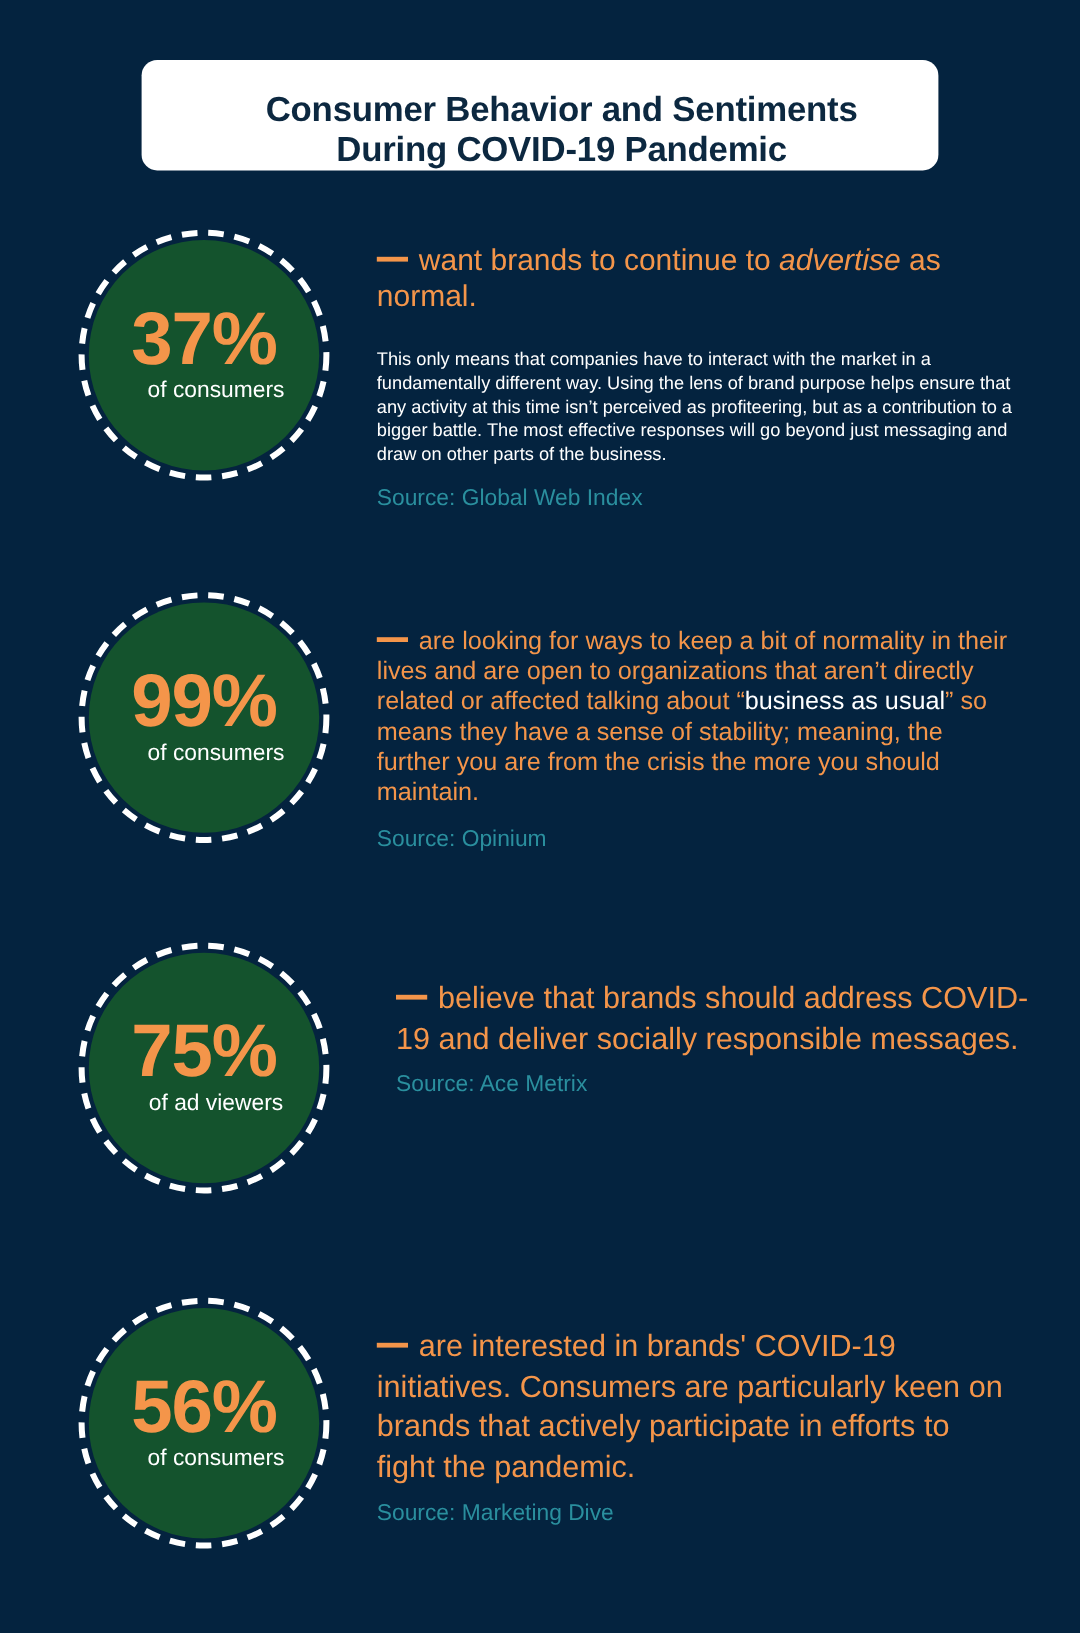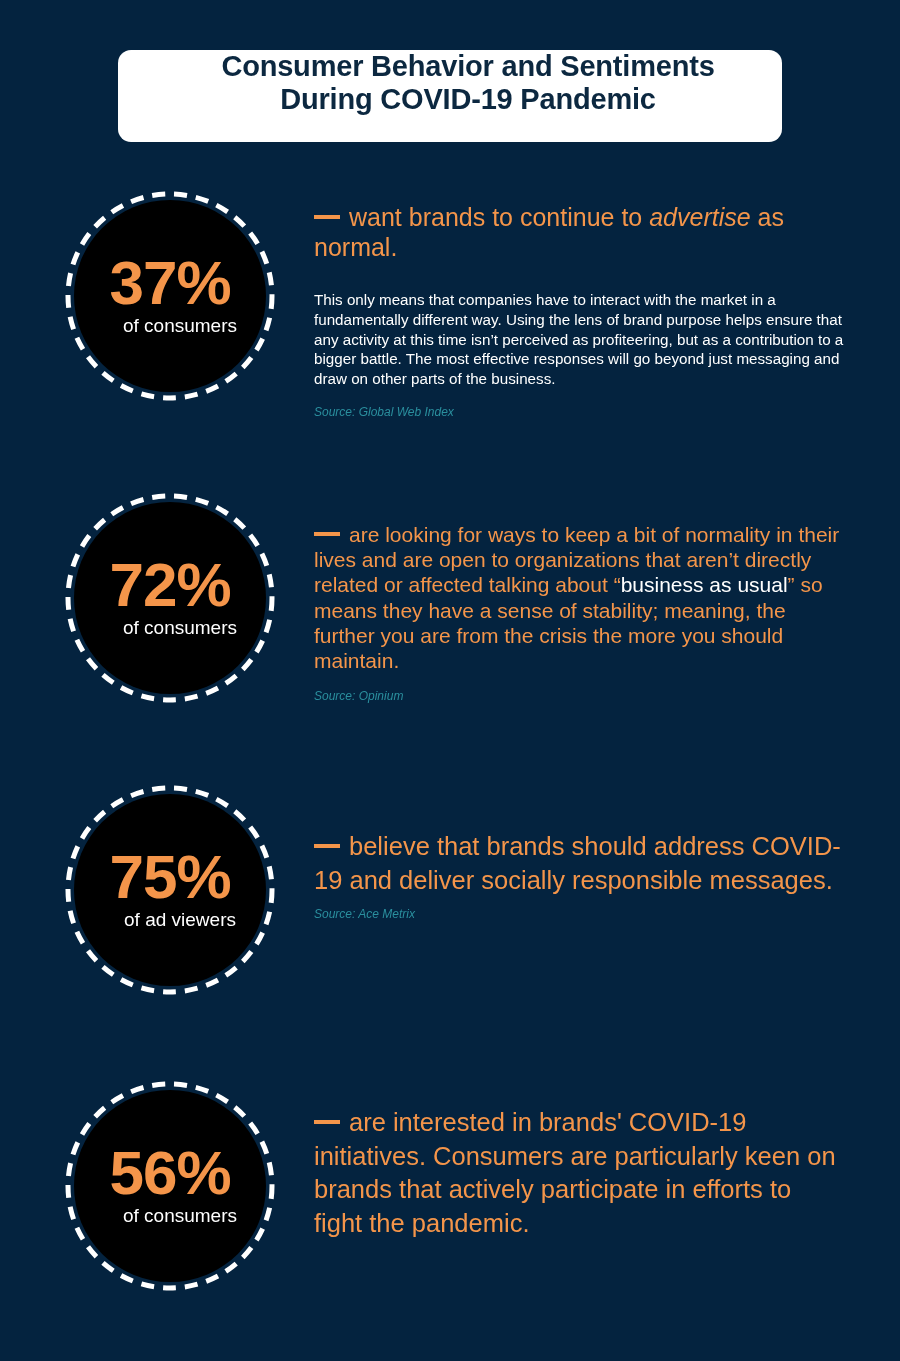--- a/index.html
+++ b/index.html
@@ -16,21 +16,21 @@
   
   .title-banner {
     position:absolute;
     left:118px;
     top:50px;
     width:664px;
     height:92px;
     background:#ffffff;
     border-radius:13px;
     display:flex;
-    align-items:flex-start;
+    align-items:flex-end;
     justify-content:center;
     text-align:center;
     padding-left:36px;
   }
   .title-text {
     color:#0c2840;
     font-size:29px;
     font-weight:bold;
     line-height:1.14;
     letter-spacing:-0.2px;
@@ -52,21 +52,21 @@
     width:212px;
     height:212px;
   }
   .circle-inner {
     position:absolute;
     left:10px;
     top:10px;
     width:192px;
     height:192px;
     border-radius:50%;
-    background:#000000;
+    background:#14532d;
     display:flex;
     flex-direction:column;
     align-items:center;
     justify-content:center;
   }
   .pct {
     color:#f4954a;
     font-size:62px;
     font-weight:bold;
     line-height:0.92;
@@ -105,23 +105,22 @@
 
   .body-text {
     color:#ffffff;
     font-size:15.2px;
     line-height:1.30;
     margin-top:28px;
   }
 
   .source {
     color:#2a8f9e;
-    font-size:12px;
+    font-size:19px;
     margin-top:16px;
-    font-style:italic;
   }
 </style>
 </head>
 <body>
 
 <div class="title-banner">
   <div class="title-text">
     <span>Consumer Behavior and Sentiments</span><br>
     <span>During COVID-19 Pandemic</span>
   </div>
@@ -145,21 +144,21 @@
     <div class="source">Source: Global Web Index</div>
   </div>
 </div>
 
 <div class="stat-block" style="top:492px;">
   <div class="circle-wrap" style="top:0;">
     <svg class="circle-dash" viewBox="0 0 212 212">
       <circle cx="106" cy="106" r="102" fill="none" stroke="#ffffff" stroke-width="5" stroke-dasharray="13 9" stroke-linecap="butt"></circle>
     </svg>
     <div class="circle-inner">
-      <div class="pct">72%</div>
+      <div class="pct">99%</div>
       <div class="pct-label">of consumers</div>
     </div>
   </div>
   <div class="text-col" style="top:30px;">
     <div class="headline sz-md">
       <span class="em-dash"></span><span>are looking for ways to keep a bit of normality in their lives and are open to organizations that aren’t directly related or affected talking about “</span><span class="white">business as usual</span><span>” so means they have a sense of stability; meaning, the further you are from the crisis the more you should maintain.</span>
     </div>
     <div class="source">Source: Opinium</div>
   </div>
 </div>
@@ -167,21 +166,21 @@
 <div class="stat-block" style="top:784px;">
   <div class="circle-wrap" style="top:0;">
     <svg class="circle-dash" viewBox="0 0 212 212">
       <circle cx="106" cy="106" r="102" fill="none" stroke="#ffffff" stroke-width="5" stroke-dasharray="13 9" stroke-linecap="butt"></circle>
     </svg>
     <div class="circle-inner">
       <div class="pct">75%</div>
       <div class="pct-label">of ad viewers</div>
     </div>
   </div>
-  <div class="text-col" style="top:46px;">
+  <div class="text-col" style="top:32px;margin-left:16px;">
     <div class="headline sz-xl">
       <span class="em-dash"></span><span>believe that brands should address COVID-19 and deliver socially responsible messages.</span>
     </div>
     <div class="source" style="margin-top:10px;">Source: Ace Metrix</div>
   </div>
 </div>
 
 <div class="stat-block" style="top:1078px;">
   <div class="circle-wrap" style="top:2px;">
     <svg class="circle-dash" viewBox="0 0 212 212">
@@ -189,14 +188,15 @@
     </svg>
     <div class="circle-inner">
       <div class="pct">56%</div>
       <div class="pct-label">of consumers</div>
     </div>
   </div>
   <div class="text-col" style="top:28px;">
     <div class="headline sz-xl">
       <span class="em-dash"></span><span>are interested in brands' COVID-19 initiatives. Consumers are particularly keen on brands that actively participate in efforts to fight the pandemic.</span>
     </div>
+    <div class="source" style="margin-top:10px;">Source: Marketing Dive</div>
   </div>
 </div>
 
 </body></html>

